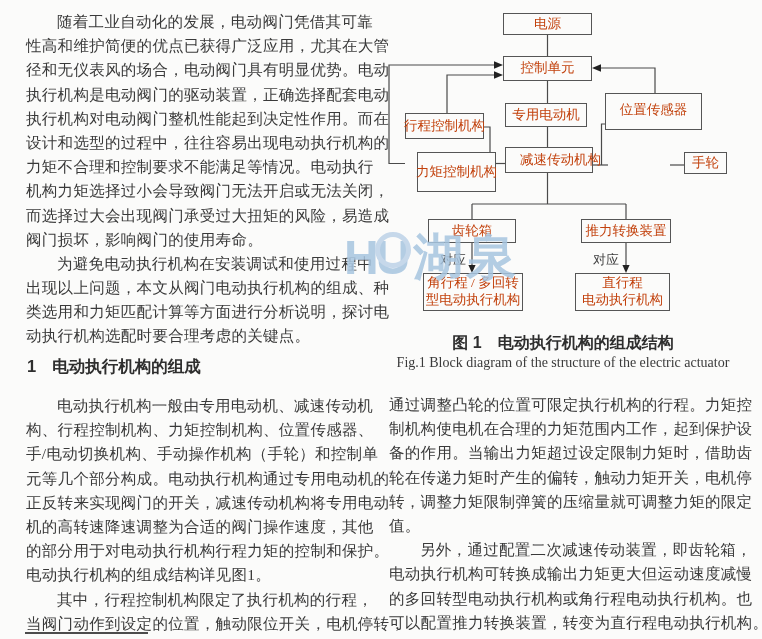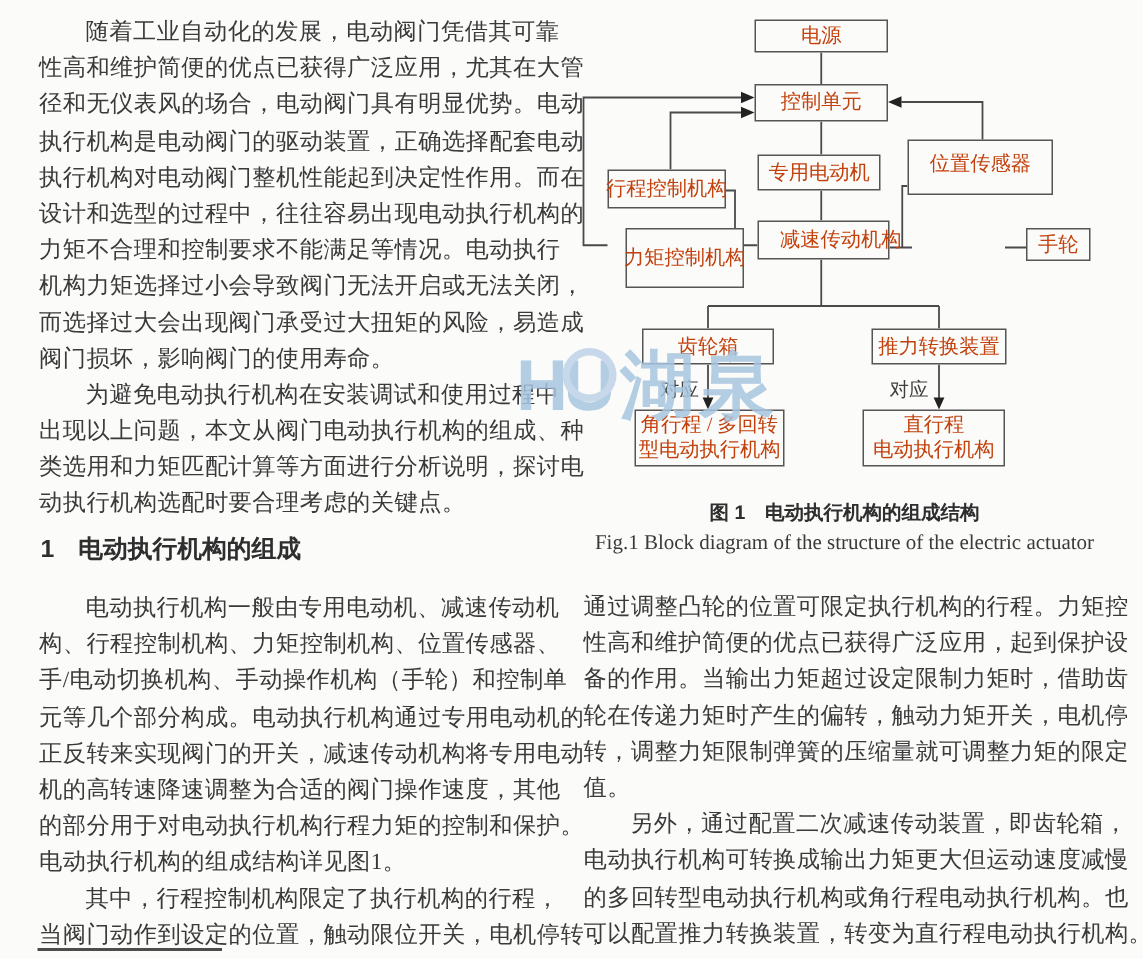--- a/index.html
+++ b/index.html
@@ -29,21 +29,21 @@
   .node{
     position:absolute;border:1px solid #555;background:#fbfbfa;
     display:flex;align-items:center;justify-content:center;flex-direction:column;
     font-size:13.5px;color:#c2410c;line-height:1.25;white-space:nowrap;
     box-sizing:border-box;text-align:center;
   }
   .flabel{position:absolute;font-size:13px;color:#3f3f3f;white-space:nowrap;}
   .cap-cn{
     position:absolute;left:385px;top:333px;width:356px;text-align:center;
     font-family:"Liberation Sans","DejaVu Sans",sans-serif;
-    font-weight:bold;font-size:13px;color:#2e2e2e;white-space:nowrap;
+    font-weight:bold;font-size:16px;color:#2e2e2e;white-space:nowrap;
   }
   .cap-en{
     position:absolute;left:385px;top:355px;width:356px;text-align:center;
     font-size:14px;color:#3a3a3a;white-space:nowrap;
   }
   
   .watermark{
     position:absolute;left:296px;top:222px;height:70px;
     display:flex;align-items:center;
     font-family:"Liberation Sans","DejaVu Sans",sans-serif;
@@ -149,21 +149,21 @@
 
     <div class="flabel" style="left:55px;top:246px;">对应</div>
     <div class="flabel" style="left:208px;top:246px;">对应</div>
   </div>
 
   <div class="cap-cn">图 1　电动执行机构的组成结构</div>
   <div class="cap-en">Fig.1  Block diagram of the structure of the electric actuator</div>
 
   <div class="tblock col-right" style="top:393px;">
       <div class="ln">通过调整凸轮的位置可限定执行机构的行程。力矩控</div>
-      <div class="ln">性高和维护简便的优点已获得广泛应用，起到保护设</div>
+      <div class="ln">制机构使电机在合理的力矩范围内工作，起到保护设</div>
       <div class="ln">备的作用。当输出力矩超过设定限制力矩时，借助齿</div>
       <div class="ln">轮在传递力矩时产生的偏转，触动力矩开关，电机停</div>
       <div class="ln">转，调整力矩限制弹簧的压缩量就可调整力矩的限定</div>
       <div class="ln">值。</div>
       <div class="ln ind">另外，通过配置二次减速传动装置，即齿轮箱，</div>
       <div class="ln">电动执行机构可转换成输出力矩更大但运动速度减慢</div>
       <div class="ln">的多回转型电动执行机构或角行程电动执行机构。也</div>
       <div class="ln">可以配置推力转换装置，转变为直行程电动执行机构。</div>
     </div>
 

